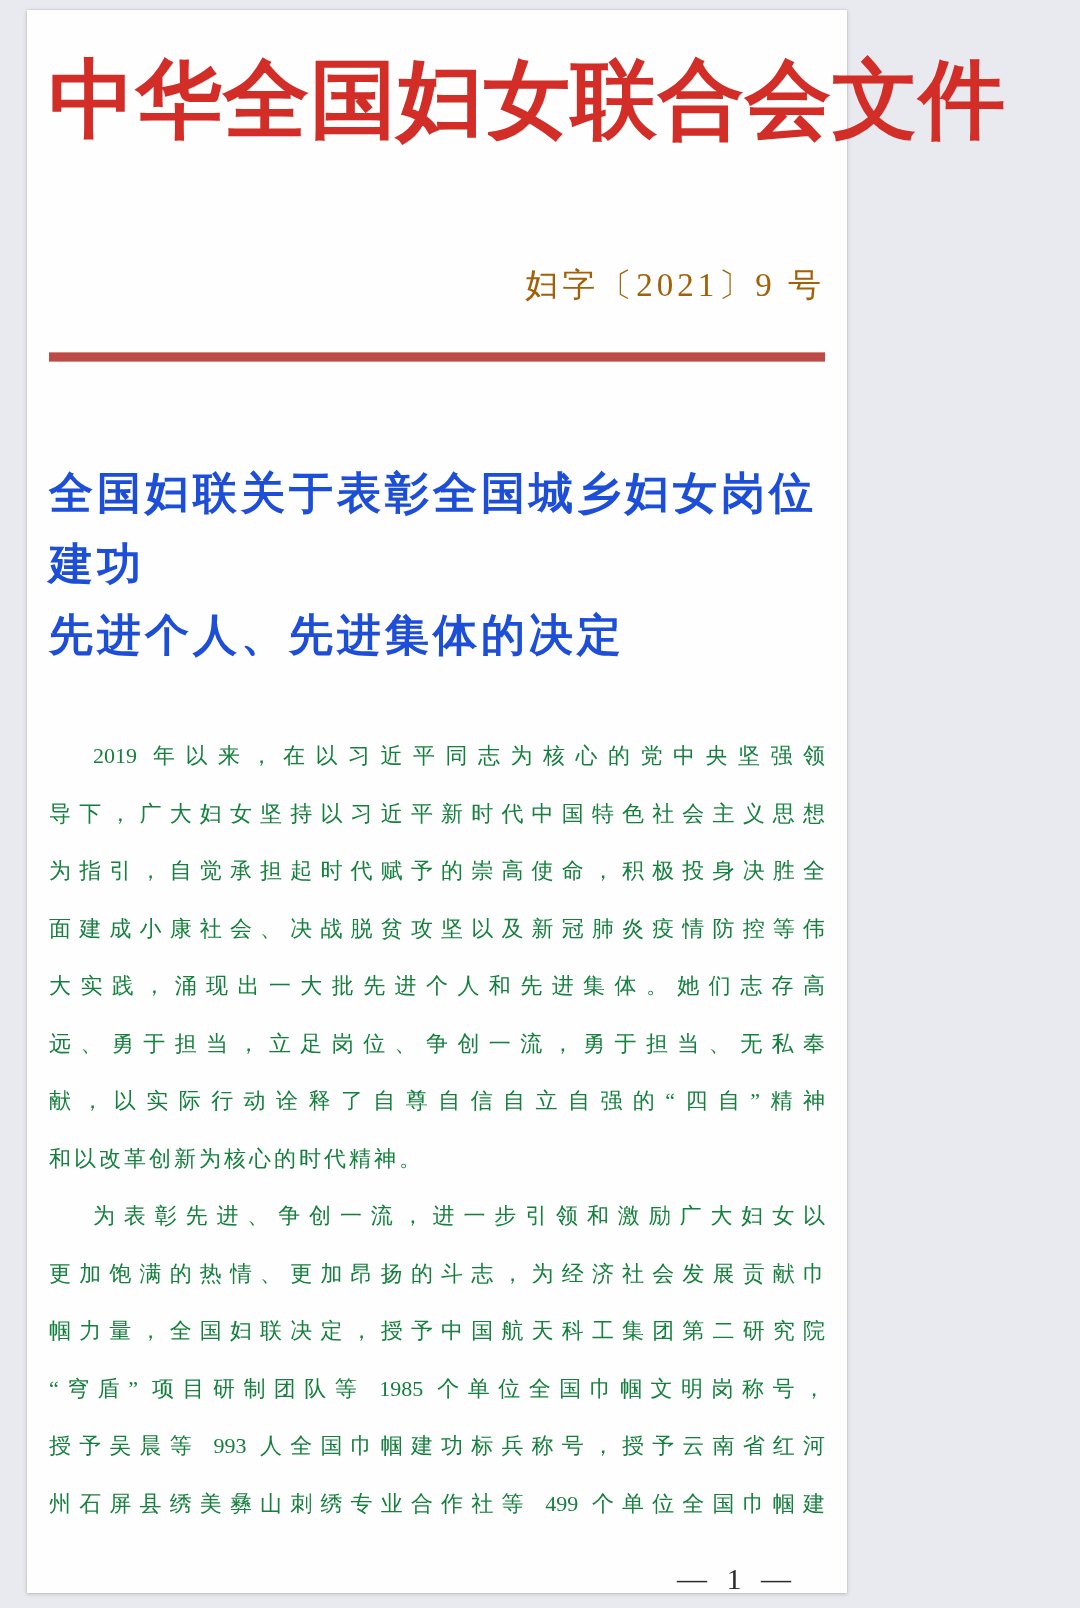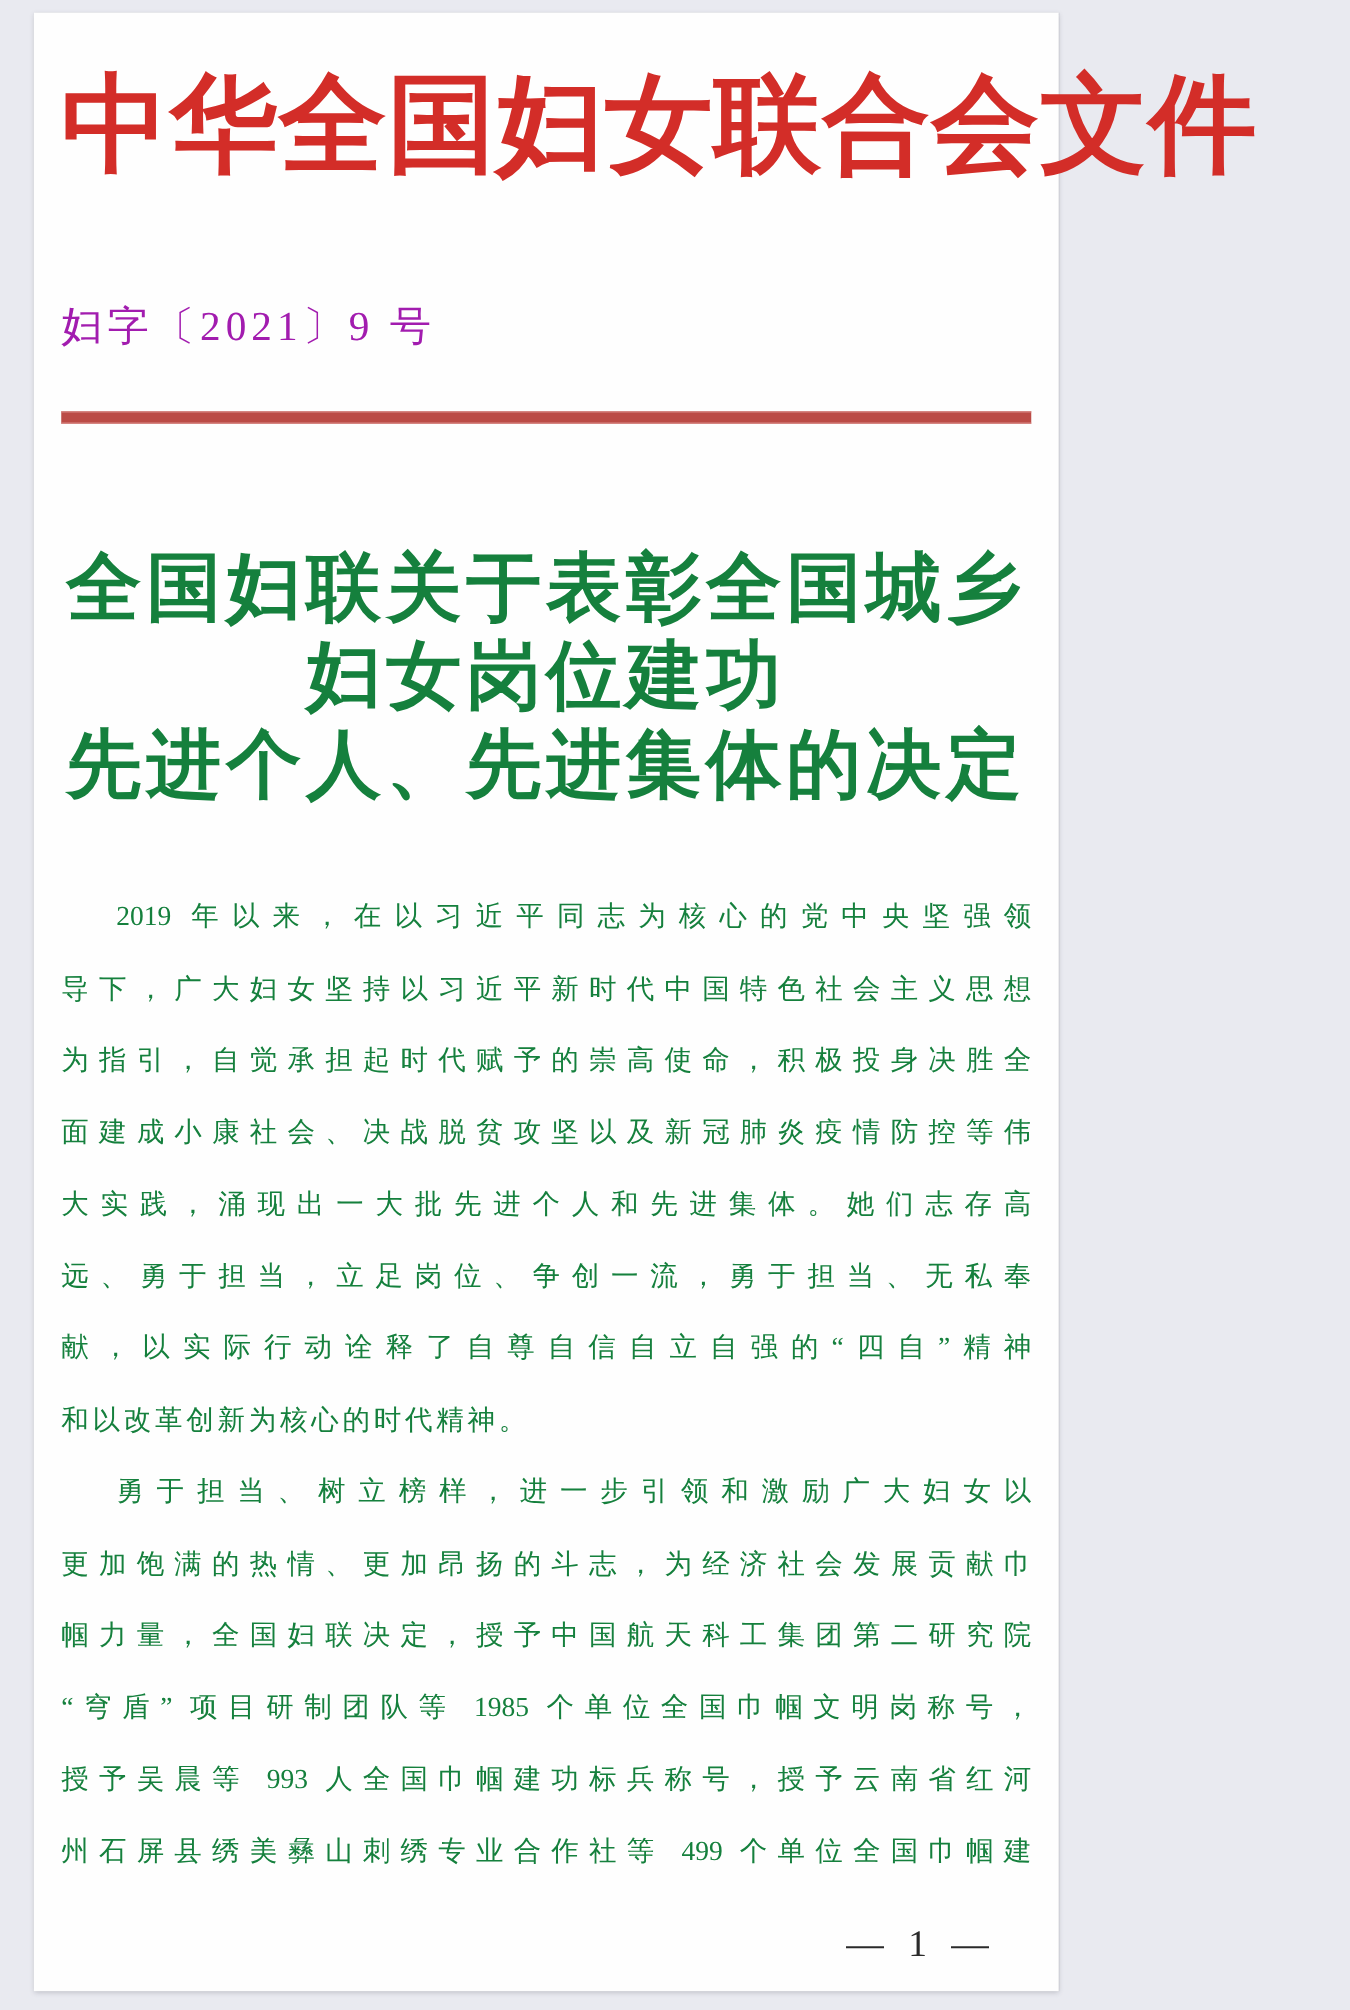--- a/index.html
+++ b/index.html
@@ -30,40 +30,40 @@
     margin: 10px 0 0 0;
     text-align: center;
     font-size: 86px;
     line-height: 110px;
     font-weight: 700;
     color: #d32d28;
     letter-spacing: 1px;
     white-space: nowrap;
   }
   .doc-number {
-    margin-top: 86px;
-    text-align: left;
+    margin-top: 109px;
+    text-align: right;
     font-size: 33px;
     line-height: 42px;
-    color: #a21caf;
+    color: #a16207;
     letter-spacing: 4px;
   }
   .red-divider {
     margin-top: 46px;
     height: 8px;
     background: #bb4b46;
     border-top: 1px solid #d98a86;
     border-bottom: 1px solid #d98a86;
   }
   .doc-title {
     margin-top: 96px;
-    text-align: center;
+    text-align: left;
     font-weight: 700;
-    color: #15803d;
-    font-size: 60px;
+    color: #1d4ed8;
+    font-size: 44px;
     line-height: 71px;
     letter-spacing: 4px;
   }
   .doc-body {
     margin-top: 56px;
     color: #15803d;
     font-size: 22px;
     line-height: 57.5px;
   }
   .body-line {
@@ -105,21 +105,21 @@
     <div class="doc-body">
       <div class="body-line indent">2019 年以来，在以习近平同志为核心的党中央坚强领</div>
       <div class="body-line">导下，广大妇女坚持以习近平新时代中国特色社会主义思想</div>
       <div class="body-line">为指引，自觉承担起时代赋予的崇高使命，积极投身决胜全</div>
       <div class="body-line">面建成小康社会、决战脱贫攻坚以及新冠肺炎疫情防控等伟</div>
       <div class="body-line">大实践，涌现出一大批先进个人和先进集体。她们志存高</div>
       <div class="body-line">远、勇于担当，立足岗位、争创一流，勇于担当、无私奉</div>
       <div class="body-line">献，以实际行动诠释了自尊自信自立自强的“四自”精神</div>
       <div class="body-line para-end">和以改革创新为核心的时代精神。</div>
 
-      <div class="body-line indent">勇于担当、树立榜样，进一步引领和激励广大妇女以</div>
+      <div class="body-line indent">为表彰先进、争创一流，进一步引领和激励广大妇女以</div>
       <div class="body-line">更加饱满的热情、更加昂扬的斗志，为经济社会发展贡献巾</div>
       <div class="body-line">帼力量，全国妇联决定，授予中国航天科工集团第二研究院</div>
       <div class="body-line">“穹盾” 项目研制团队等 1985 个单位全国巾帼文明岗称号，</div>
       <div class="body-line">授予吴晨等 993 人全国巾帼建功标兵称号，授予云南省红河</div>
       <div class="body-line">州石屏县绣美彝山刺绣专业合作社等 499 个单位全国巾帼建</div>
     </div>
 
     <div class="page-footer">— 1 —</div>
 
   </div>

